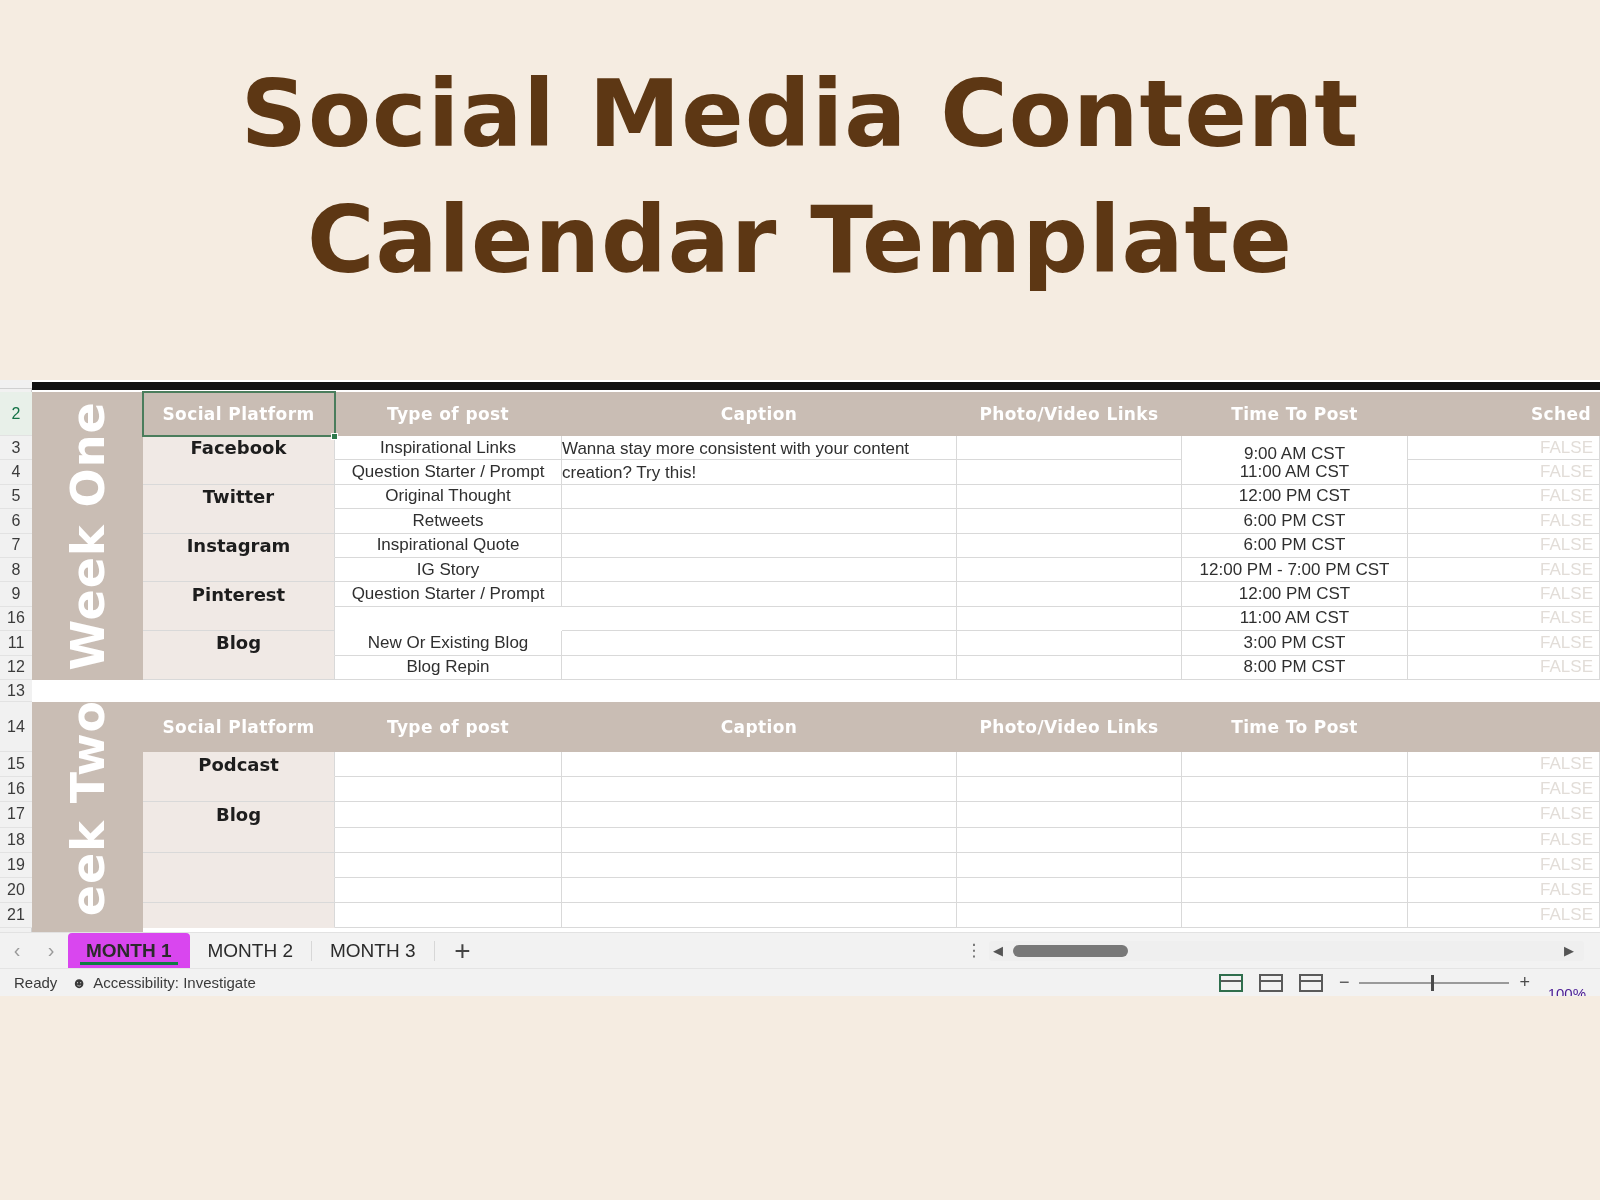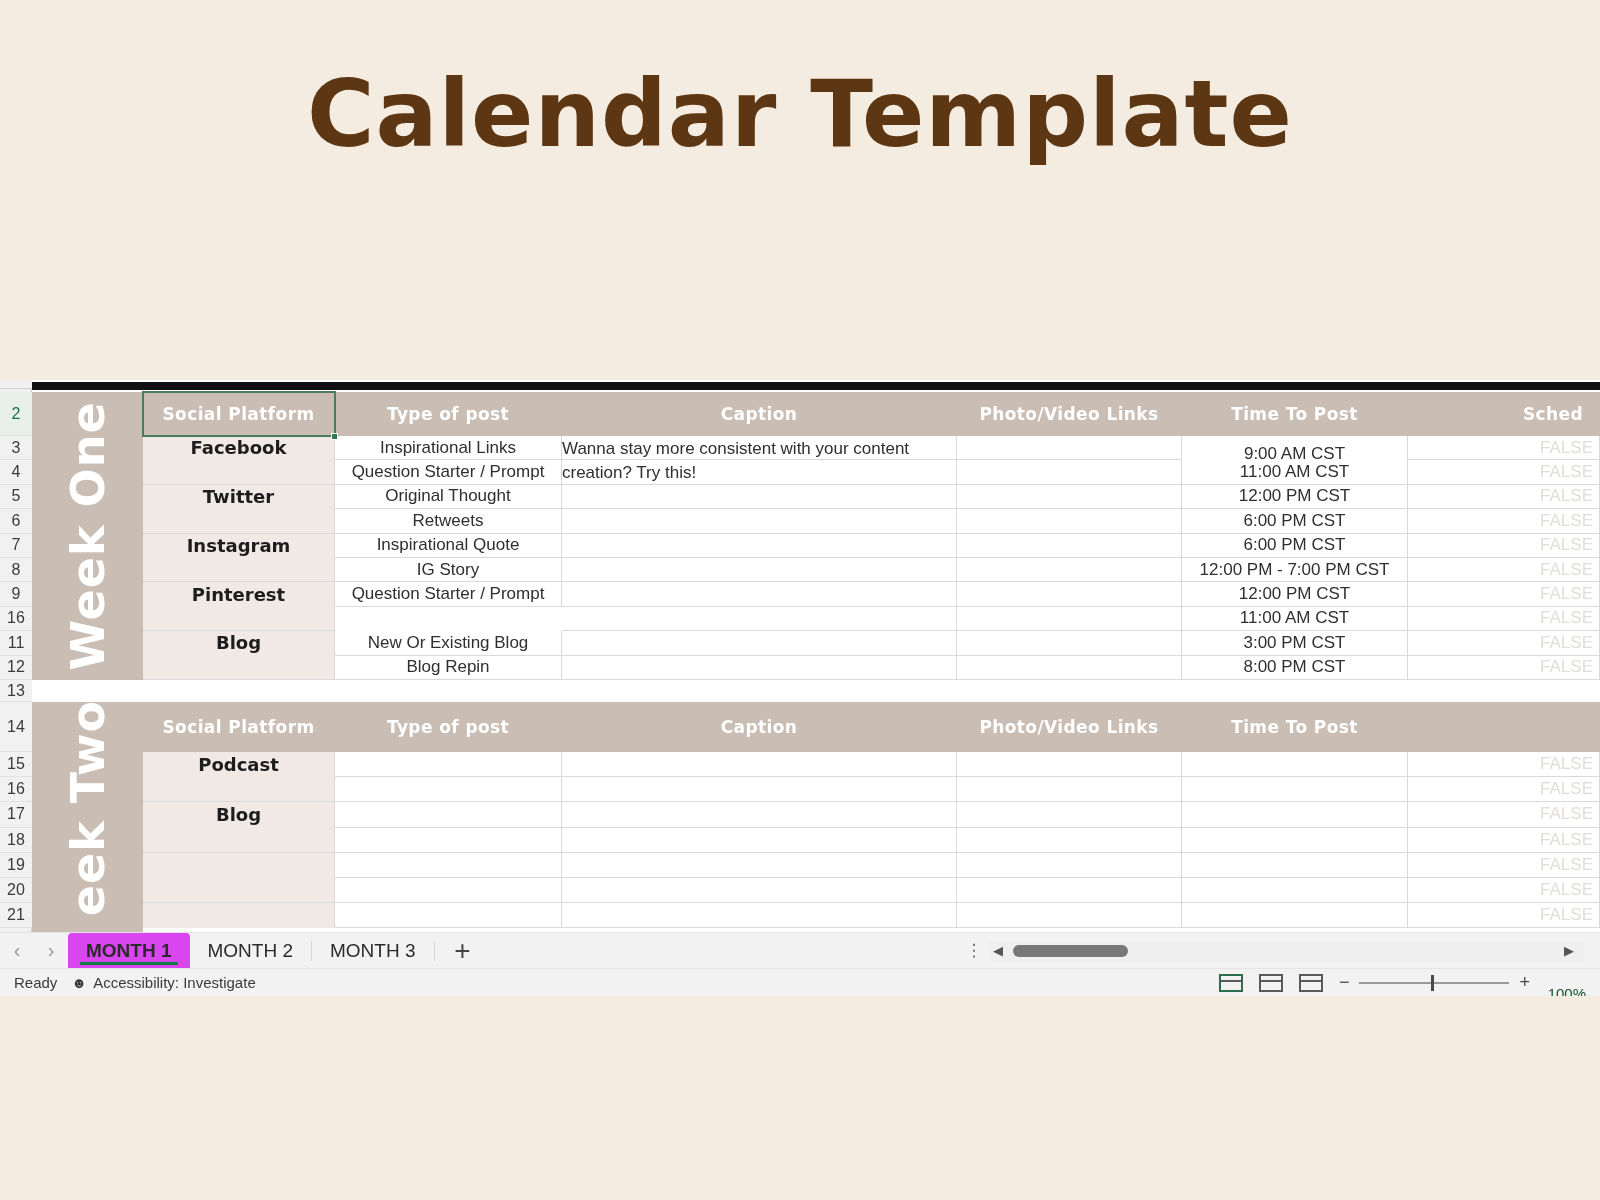--- a/index.html
+++ b/index.html
@@ -183,45 +183,46 @@
   }
   .sb-item { margin-left: 14px; display: flex; align-items: center; gap: 6px; }
   .sb-right { margin-left: auto; display: flex; align-items: center; gap: 16px; padding-right: 14px; }
   .viewicon { width: 24px; height: 18px; border: 2px solid #5a5a5a; position: relative; }
   .viewicon.active { border-color: #2f6e4d; }
   .viewicon::before { content:""; position:absolute; left:0; right:0; top:4px; height:2px; background:#5a5a5a; }
   .zoomrow { display:flex; align-items:center; gap: 10px; }
   .zsign { font-size: 18px; color:#4a4a4a; }
   .ztrack { width: 150px; height: 2px; background: #9a9a9a; position: relative; }
   .zthumb { position: absolute; left: 72px; top: -7px; width: 3px; height: 16px; background: #4a4a4a; }
-  .zlabel { font-size: 15px; color: #14532d; width: 46px; text-align: right; margin-top: 21px; }
+  .zlabel { font-size: 15px; color: #4c1d95; width: 46px; text-align: right; margin-top: 21px; }
   .dot3 { letter-spacing: 2px; }
 </style>
 </head>
 <body>
 
 <div id="stage">
 
   <div class="title-wrap">
+    <div class="title-line">Social Media Content</div>
     <div class="title-line">Calendar Template</div>
   </div>
 
   <div id="sheet">
     <div class="toprule"></div>
     <div class="grid-area" id="grid">
         <div class="weekcol" style="left: 32px; top: 12px; height: 288px;">
           <div class="weeklabel">Week One</div>
         </div>
         <div style="position: absolute; left: 143px; top: 12px; width: 1457px; height: 44px; background: rgb(201, 189, 180);"></div>
         <div class="cell hdr" style="left: 143px; top: 12px; width: 192px; height: 44px;">Social Platform</div>
         <div class="cell hdr" style="left: 335px; top: 12px; width: 227px; height: 44px;">Type of post</div>
         <div class="cell hdr" style="left: 562px; top: 12px; width: 395px; height: 44px;">Caption</div>
         <div class="cell hdr" style="left: 957px; top: 12px; width: 225px; height: 44px;">Photo/Video Links</div>
         <div class="cell hdr" style="left: 1182px; top: 12px; width: 226px; height: 44px;">Time To Post</div>
-        <div class="cell hdr" style="left: 1408px; top: 12px; width: 192px; height: 44px; justify-content: flex-end; padding-right: 16px;">Sched</div>
+        <div class="cell hdr" style="left: 1408px; top: 12px; width: 192px; height: 44px; justify-content: flex-end; padding-right: 8px;">Sched</div>
         <div class="cell platform" style="left: 143px; top: 56px; width: 192px; height: 24.4px; border-bottom: 1px solid rgb(240, 233, 229);">Facebook</div>
         <div class="cell " style="left: 335px; top: 56px; width: 227px; height: 24.4px;">Inspirational Links</div>
         <div class="cell overflow" style="left: 562px; top: 56px; width: 395px; height: 24.4px;"></div>
         <div class="cell " style="left: 957px; top: 56px; width: 225px; height: 24.4px;"></div>
         <div class="cell " style="left: 1182px; top: 56px; width: 226px; height: 36px;">9:00 AM CST</div>
         <div class="cell falsecell" style="left: 1408px; top: 56px; width: 192px; height: 24.4px;">FALSE</div>
         <div class="cell platform" style="left: 143px; top: 80.4px; width: 192px; height: 24.4px; border-bottom: 1px solid rgb(217, 217, 217);"></div>
         <div class="cell " style="left: 335px; top: 80.4px; width: 227px; height: 24.4px;">Question Starter / Prompt</div>
         <div class="cell overflow" style="left: 562px; top: 80.4px; width: 395px; height: 24.4px;"></div>
         <div class="cell " style="left: 957px; top: 80.4px; width: 225px; height: 24.4px;"></div>

